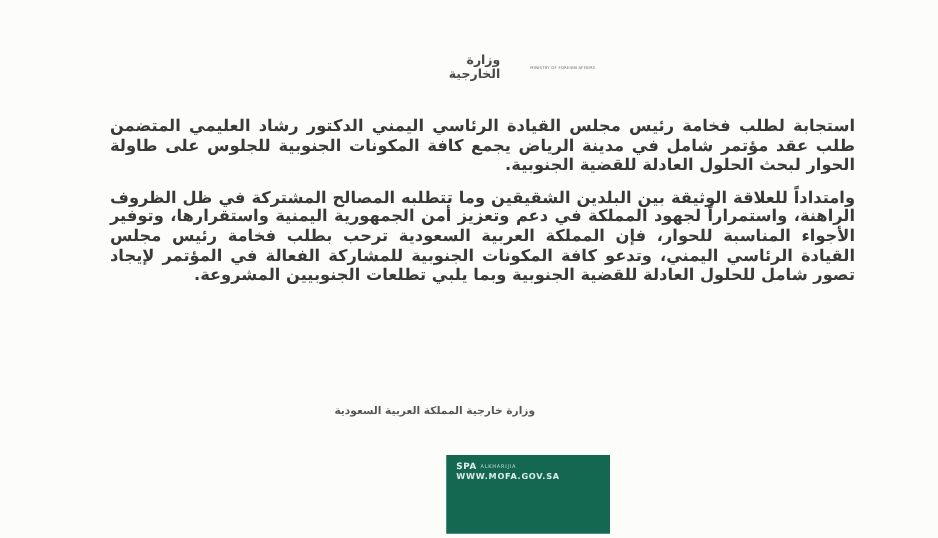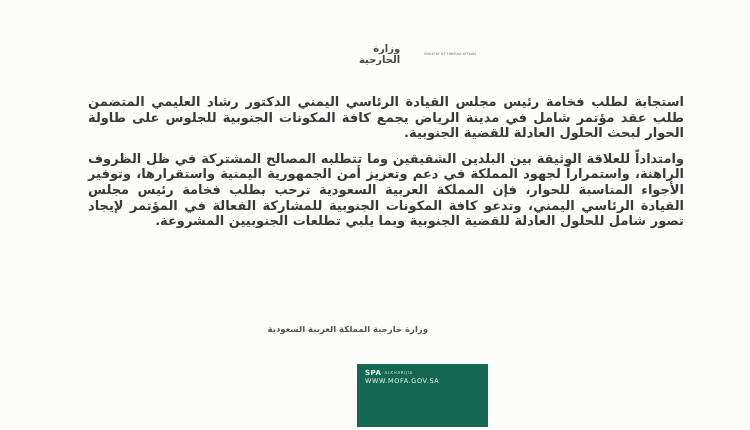--- a/index.html
+++ b/index.html
@@ -40,21 +40,21 @@
       background: #146852;
       padding: 5px 8px; box-sizing: border-box; margin-left: 48px;
     }
     .footer-brand {
       display: flex; align-items: center; gap: 3px;
       color: #e8f1ee; font-size: 7px; line-height: 8px; font-weight: bold;
       letter-spacing: 0.5px;
     }
     .footer-brand .mini { font-size: 4px; font-weight: normal; letter-spacing: 0.6px; opacity: 0.8; }
     .footer-url {
-      color: #dfece8; font-size: 6.5px; line-height: 8px; font-weight: normal;
+      color: #dfece8; font-size: 6.5px; line-height: 8px; font-weight: bold;
       letter-spacing: 0.6px;
     }
   </style>
 </head>
 <body>
 
 <div class="page">
 
   <div class="logo">
     <svg class="emblem" viewBox="0 0 40 28">

